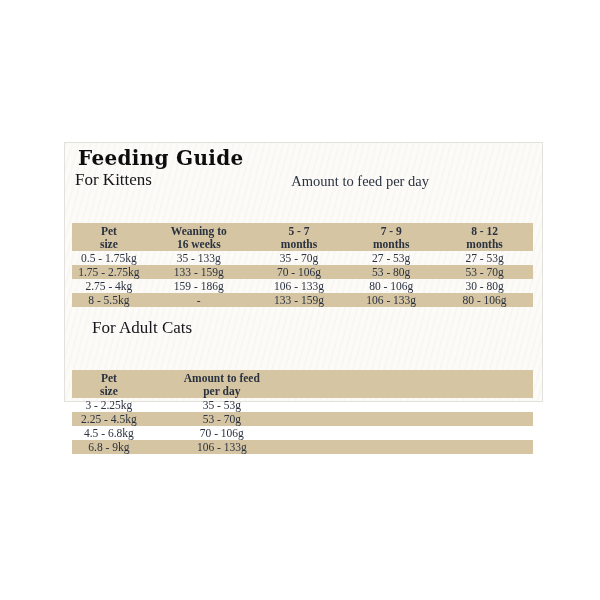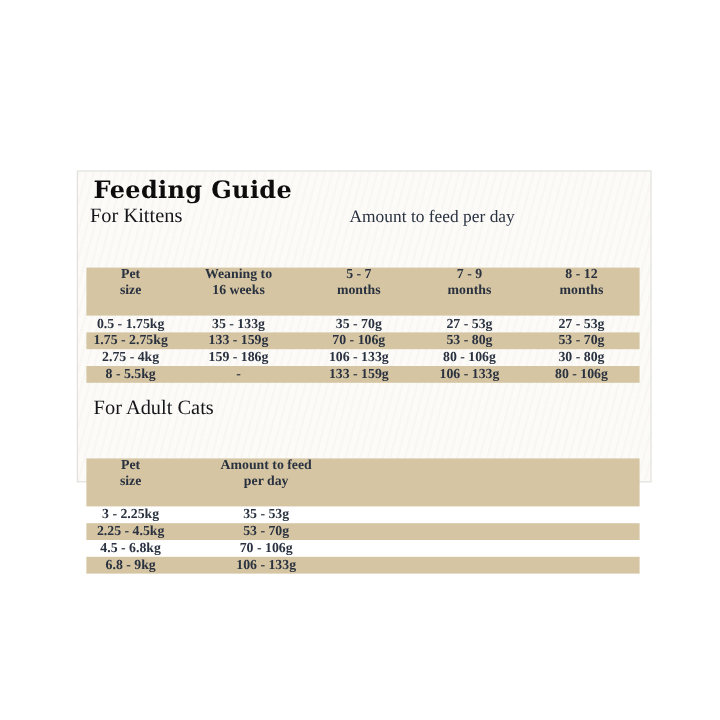--- a/index.html
+++ b/index.html
@@ -30,36 +30,36 @@
   .section-line{position:relative;margin-top:1px;height:20px;}
   .section-heading{
     margin-left:3px;font-size:17px;line-height:20px;color:var(--heading);margin-top:16px;
   }
   .amount-header{
     position:absolute;left:38%;top:2px;width:49%;text-align:center;
     font-size:14.5px;line-height:18px;color:var(--text);
   }
 
   .tbl{width:461px;}
-  .thead{display:flex;height:40px;background:var(--band);align-items:flex-start;margin-top:33px;}
+  .thead{display:flex;height:28px;background:var(--band);align-items:flex-end;margin-top:33px;}
   .thead .cell{
     white-space:pre-line;text-align:center;
     font-size:11.5px;line-height:13px;font-weight:bold;color:var(--text);
   }
   .rows .row{display:flex;height:14px;align-items:center;}
   .rows .row:nth-child(even){background:var(--band);}
   .rows .cell{
-    text-align:center;font-size:11.5px;line-height:14px;font-weight:bold;color:var(--text);
+    text-align:center;font-size:11.5px;line-height:14px;font-weight:normal;color:var(--text);
   }
 
   .k .c0{width:16%;} .k .c1{width:23%;} .k .c2{width:20.5%;} .k .c3{width:19.5%;} .k .c4{width:21%;}
   .a .c0{width:16%;} .a .c1{width:33%;} .a .fill{width:51%;}
 
   .kittens-table{margin-top:3px;}
-  .adults-heading{margin:12px 0 0 6px;font-size:17px;line-height:18px;color:var(--heading);font-family:Liberation Serif, serif;}
+  .adults-heading{margin:12px 0 0 20px;font-size:17px;line-height:18px;color:var(--heading);font-family:Liberation Serif, serif;}
   .adults-table{margin-top:2px;}
 </style>
 </head>
 <body>
 
 <div class="canvas">
   <div class="panel">
 
     <div class="title">Feeding Guide</div>
 

